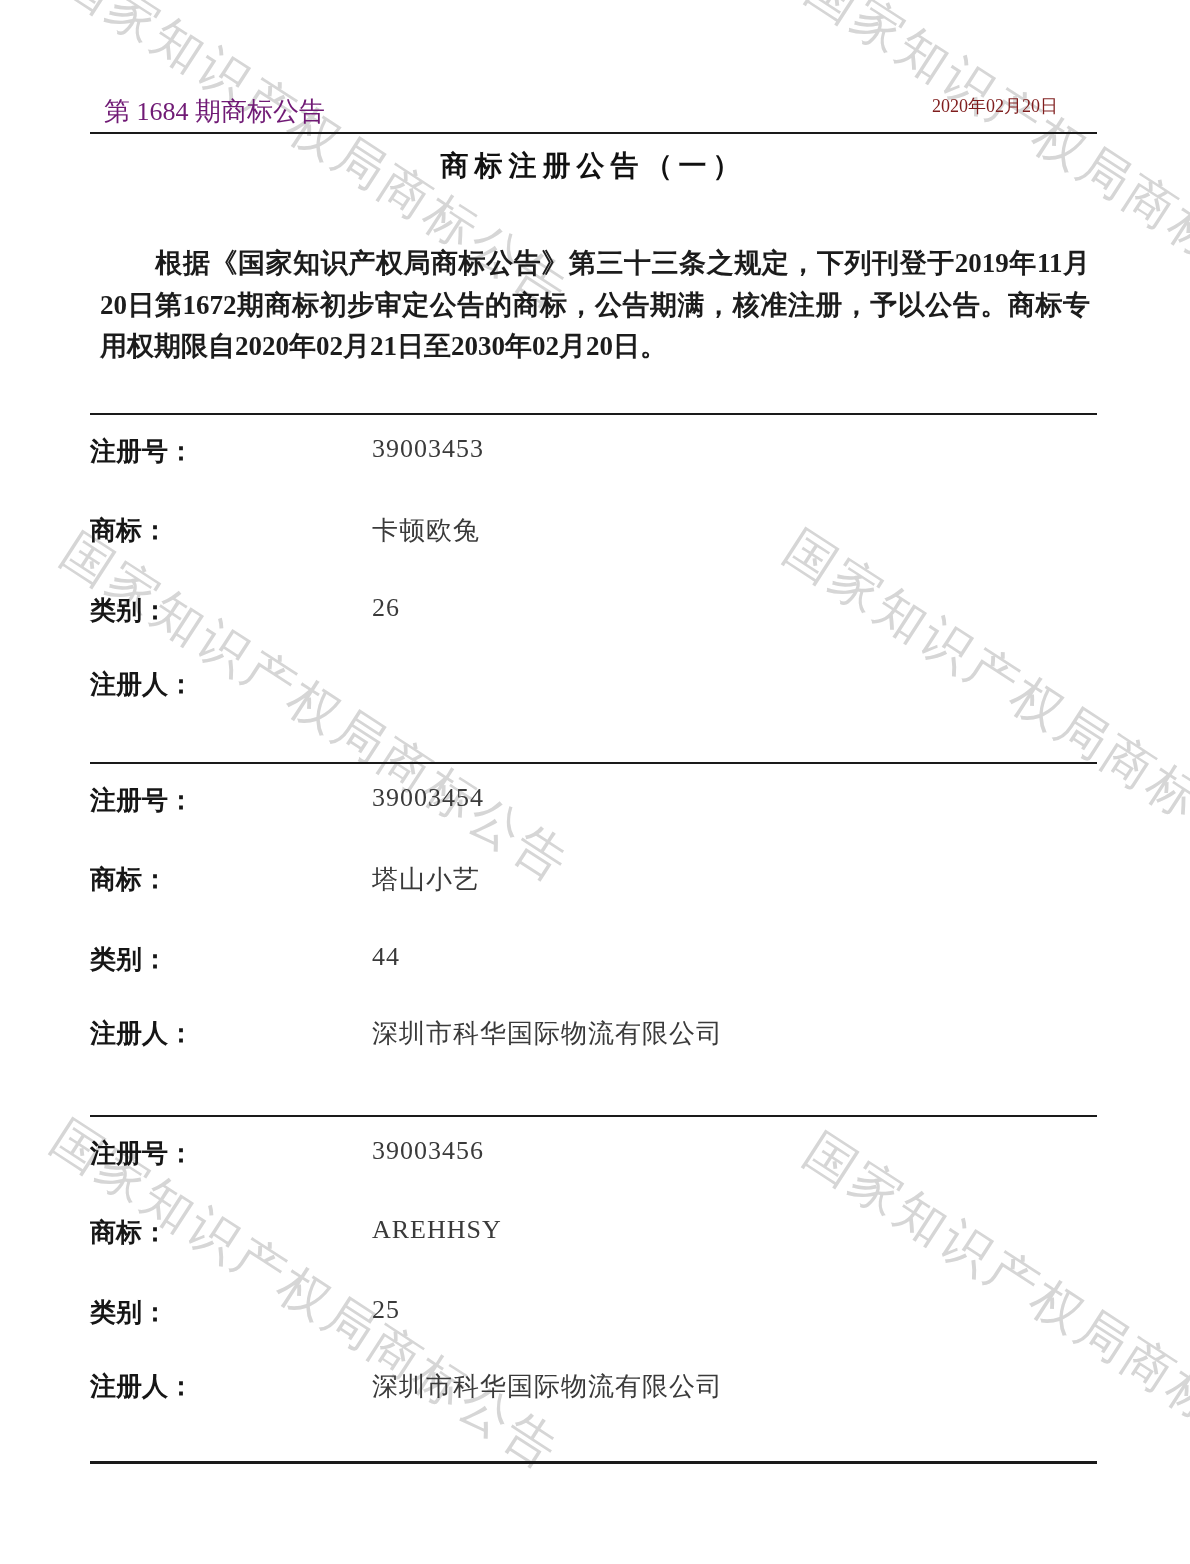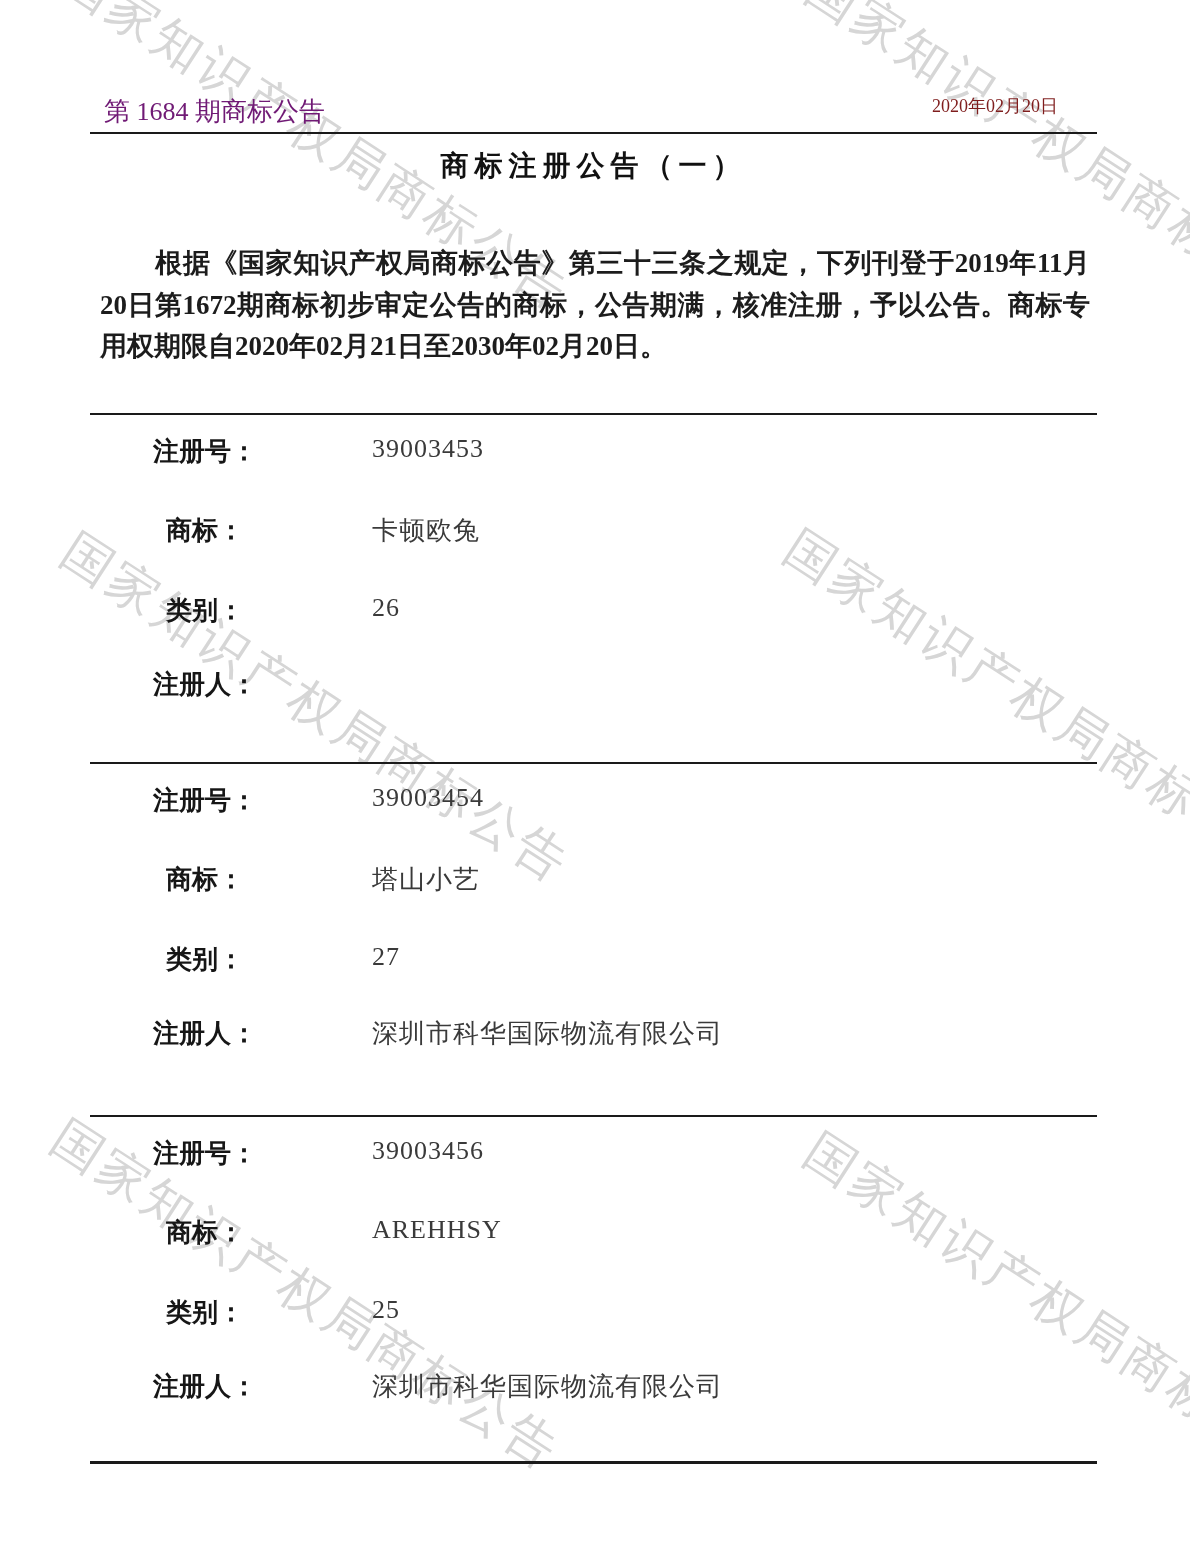--- a/index.html
+++ b/index.html
@@ -93,21 +93,21 @@
     position: absolute;
     left: 0;
     width: 100%;
     height: 34px;
     display: flex;
     align-items: flex-start;
   }
   .field-label {
     display: inline-block;
     width: 230px;
-    text-align: center;
+    text-align: left;
     font-size: 26px;
     font-weight: bold;
     color: #161616;
     flex: 0 0 230px;
   }
   .field-value {
     display: inline-block;
     margin-left: 52px;
     font-size: 26px;
     color: #3a3a3a;
@@ -163,21 +163,21 @@
         <div class="field-row" style="top: 21px;">
           <span class="field-label">注册号：</span>
           <span class="field-value">39003454</span>
         </div>
         <div class="field-row" style="top: 100px;">
           <span class="field-label">商标：</span>
           <span class="field-value">塔山小艺</span>
         </div>
         <div class="field-row" style="top: 180px;">
           <span class="field-label">类别：</span>
-          <span class="field-value">27</span>
+          <span class="field-value">44</span>
         </div>
         <div class="field-row" style="top: 254px;">
           <span class="field-label">注册人：</span>
           <span class="field-value">深圳市科华国际物流有限公司</span>
         </div>
       </div>
       <div class="entry" style="top: 1115px;">
         <div class="field-row" style="top: 21px;">
           <span class="field-label">注册号：</span>
           <span class="field-value">39003456</span>

